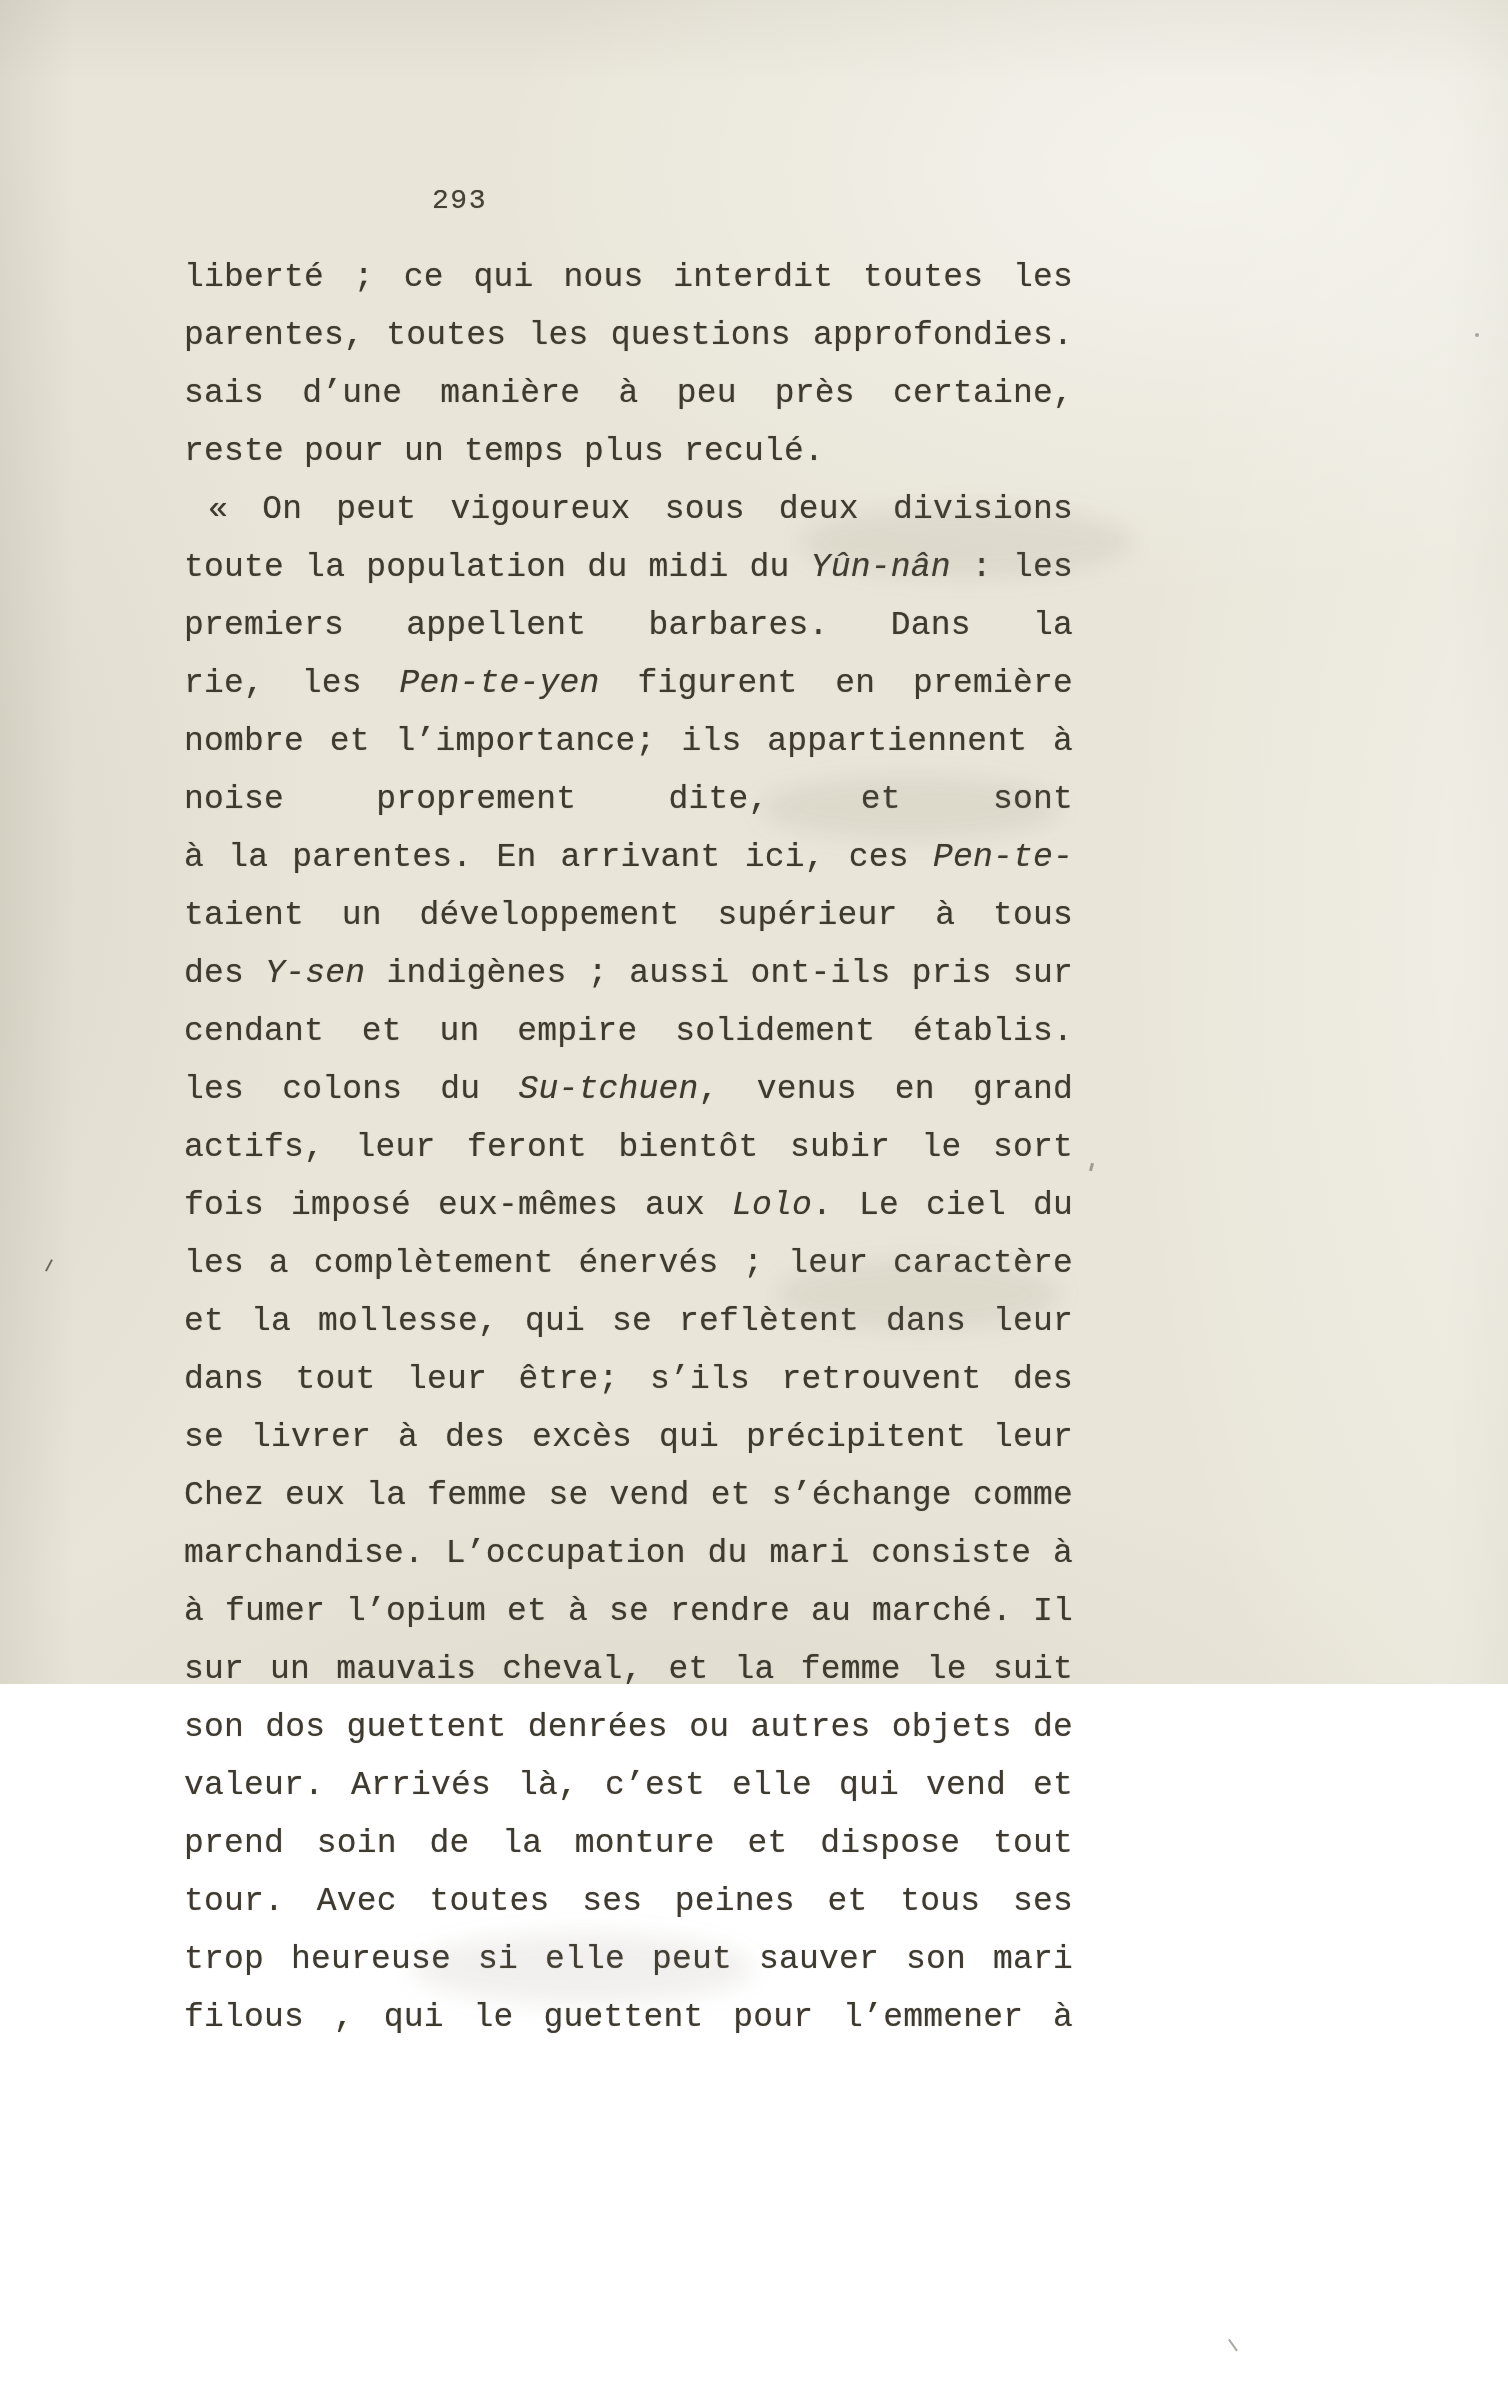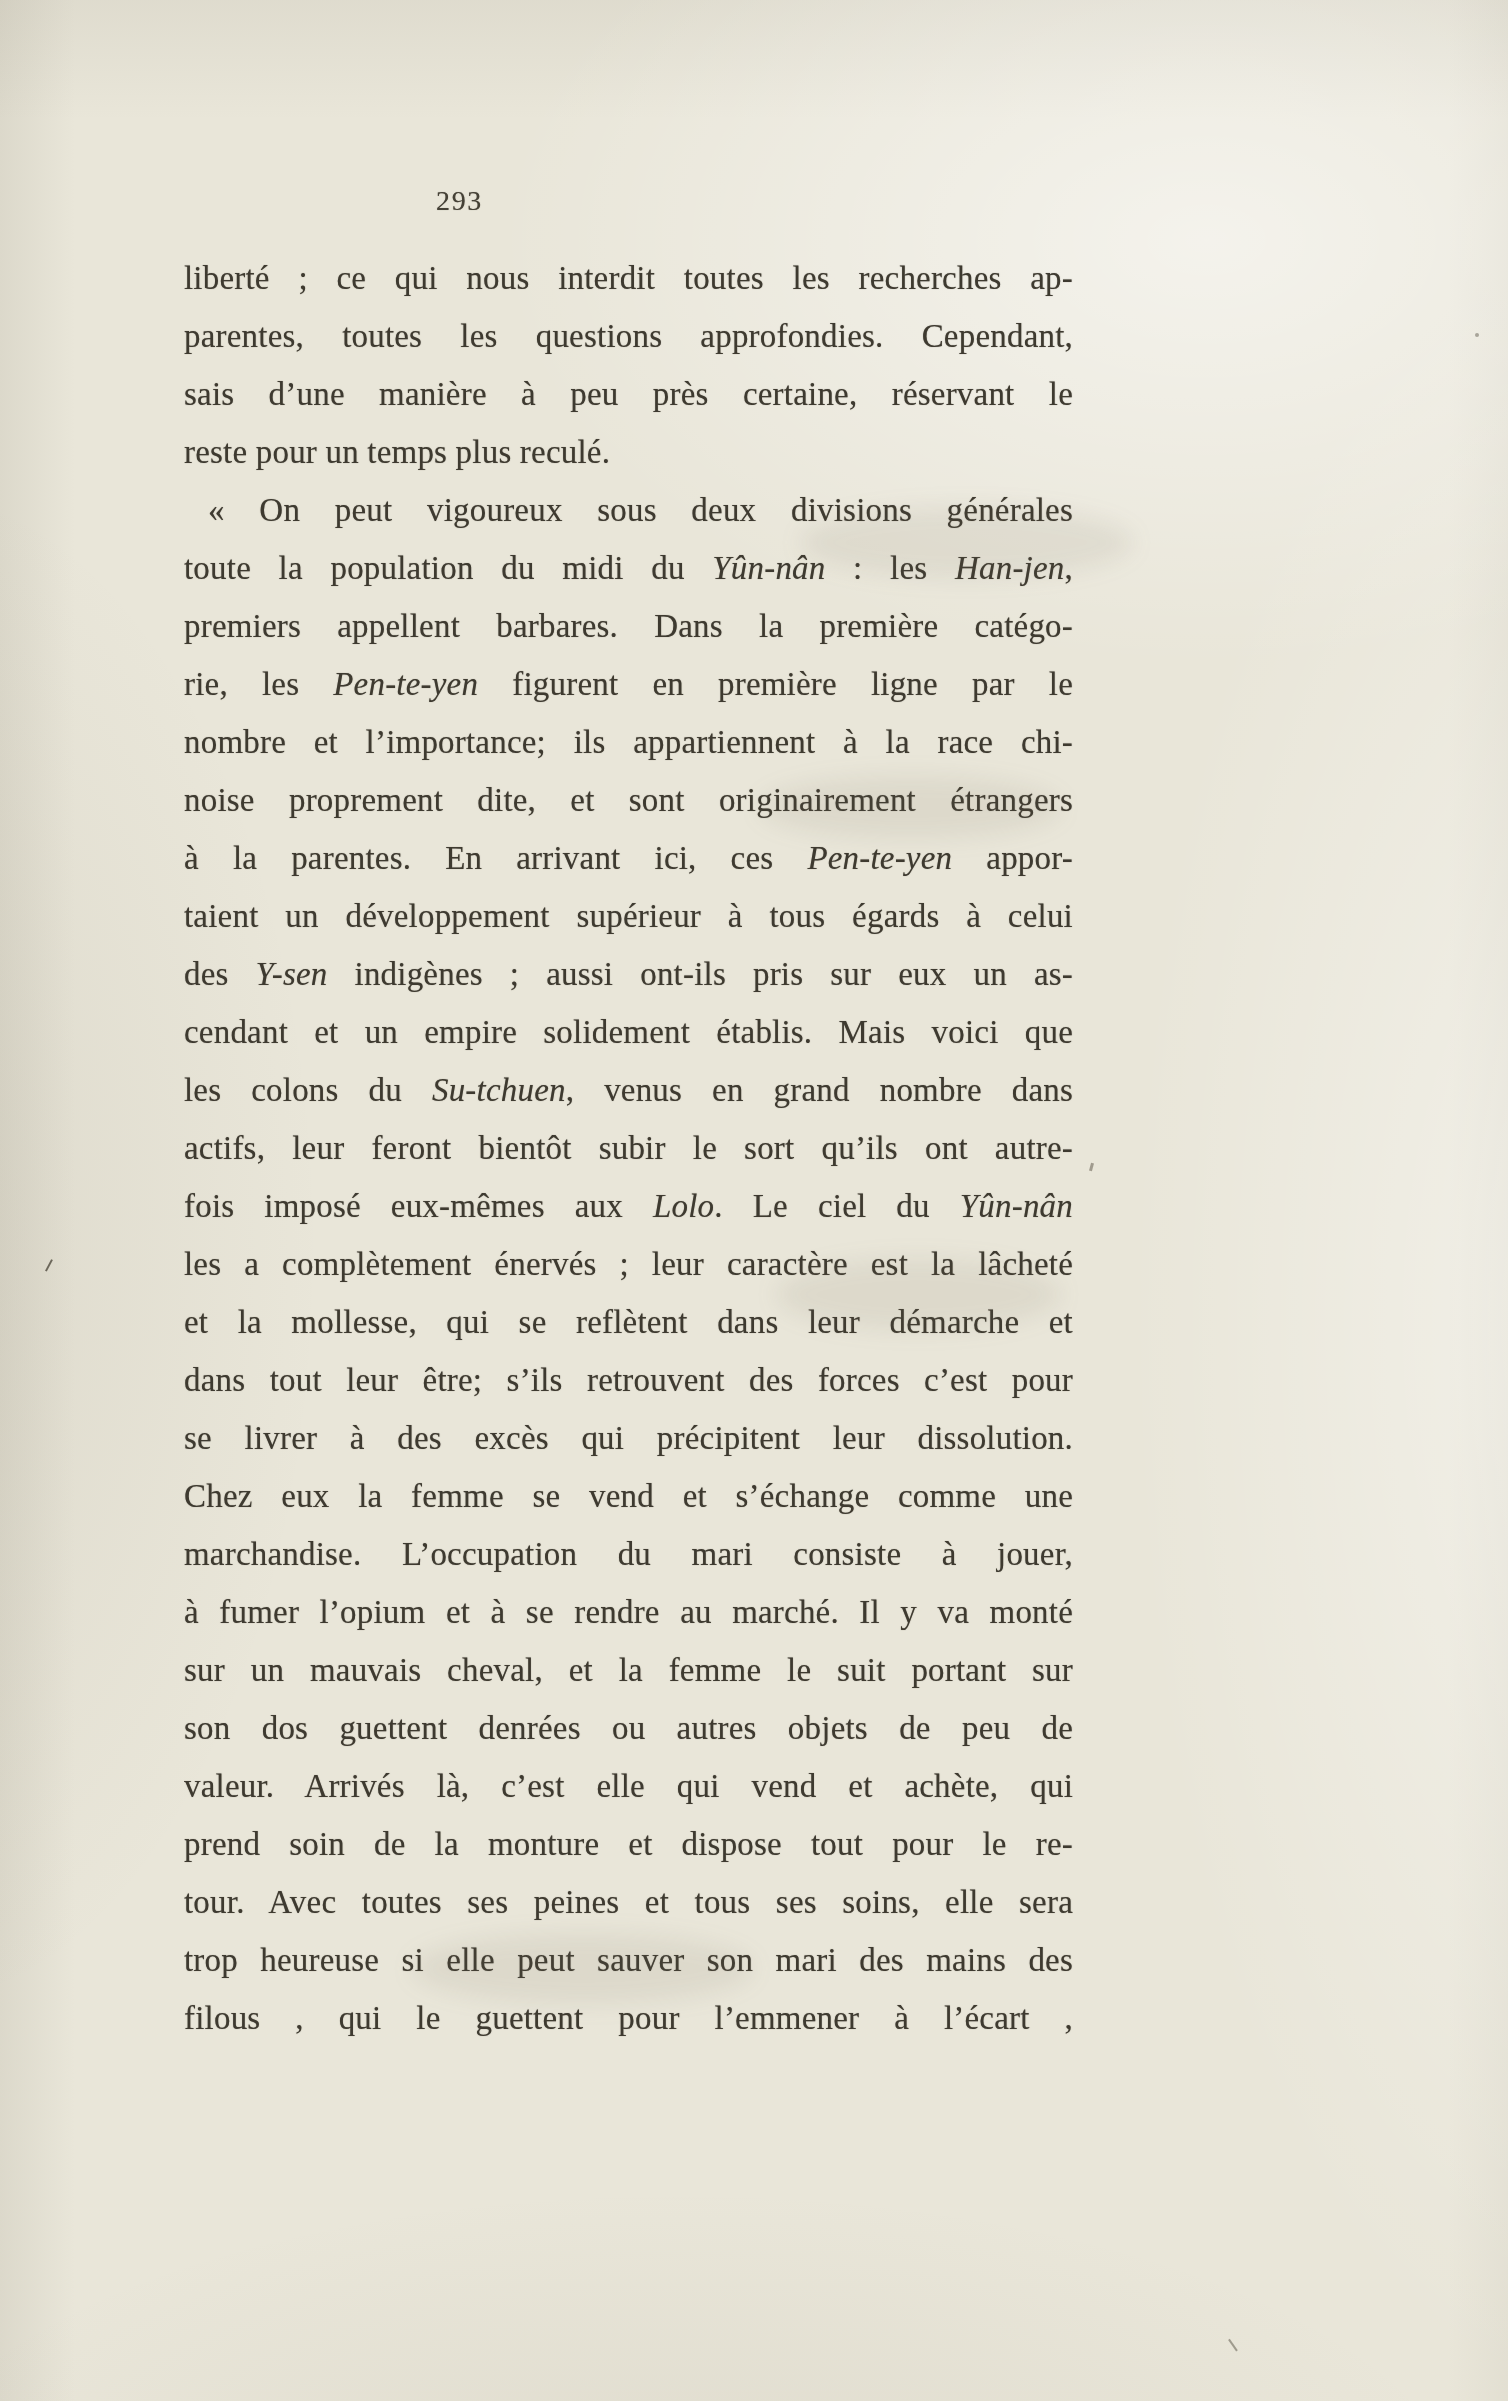--- a/index.html
+++ b/index.html
@@ -2,30 +2,30 @@
 <html style="font-size:12.7px"><head>
 <meta charset="utf-8">
 <style>
   html, body {
     margin: 0; padding: 0;
     width: 1508px; height: 2401px;
     overflow: hidden;
   }
   .scan {
     position: relative;
-    width: 1508px; height: 2401px;
+    width: 1508px; height: 1684px;
     background-color: #e9e6d9;
     background-image:
       radial-gradient(ellipse 1188px 713px at 80% 10%, rgba(255,255,255,0.50), rgba(255,255,255,0) 60%),
       radial-gradient(ellipse 713px 1742px at 104% 55%, rgba(255,255,255,0.40), rgba(255,255,255,0) 62%),
       radial-gradient(ellipse 634px 1188px at -6% 52%, rgba(112,103,82,0.10), rgba(112,103,82,0) 65%),
       radial-gradient(ellipse 1346px 554px at 45% 105%, rgba(118,108,86,0.09), rgba(118,108,86,0) 60%),
       linear-gradient(180deg, rgba(104,97,78,0.08), rgba(104,97,78,0) 5%),
       linear-gradient(90deg, rgba(104,97,78,0.10), rgba(104,97,78,0) 5%, rgba(104,97,78,0) 96%, rgba(104,97,78,0.05));
-    font-family: Liberation Serif, serif;
+    font-family: Liberation Mono, monospace;
     color: #3e3a30;
   }
   .pagenum {
     position: absolute;
     left: 412px; top: 185px; width: 95px;
     text-align: center;
     font-size: 28px;
     letter-spacing: 1.6px;
     color: #454136;
     text-shadow: 0 0 0.8px rgba(64,58,48,0.55);

